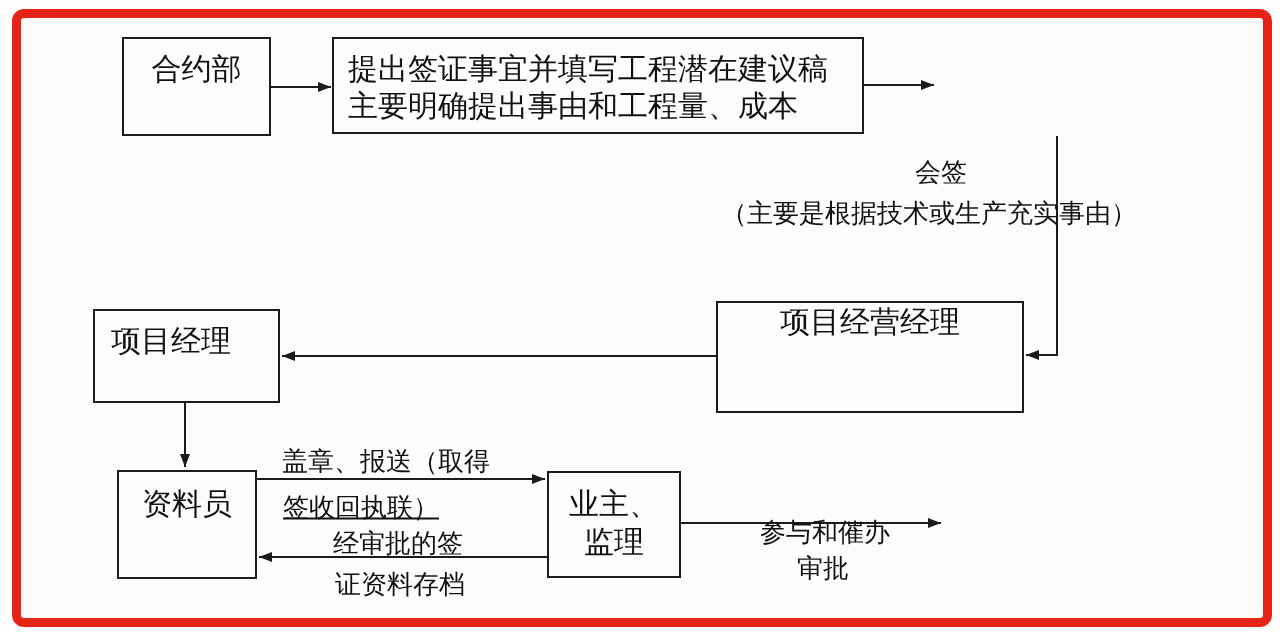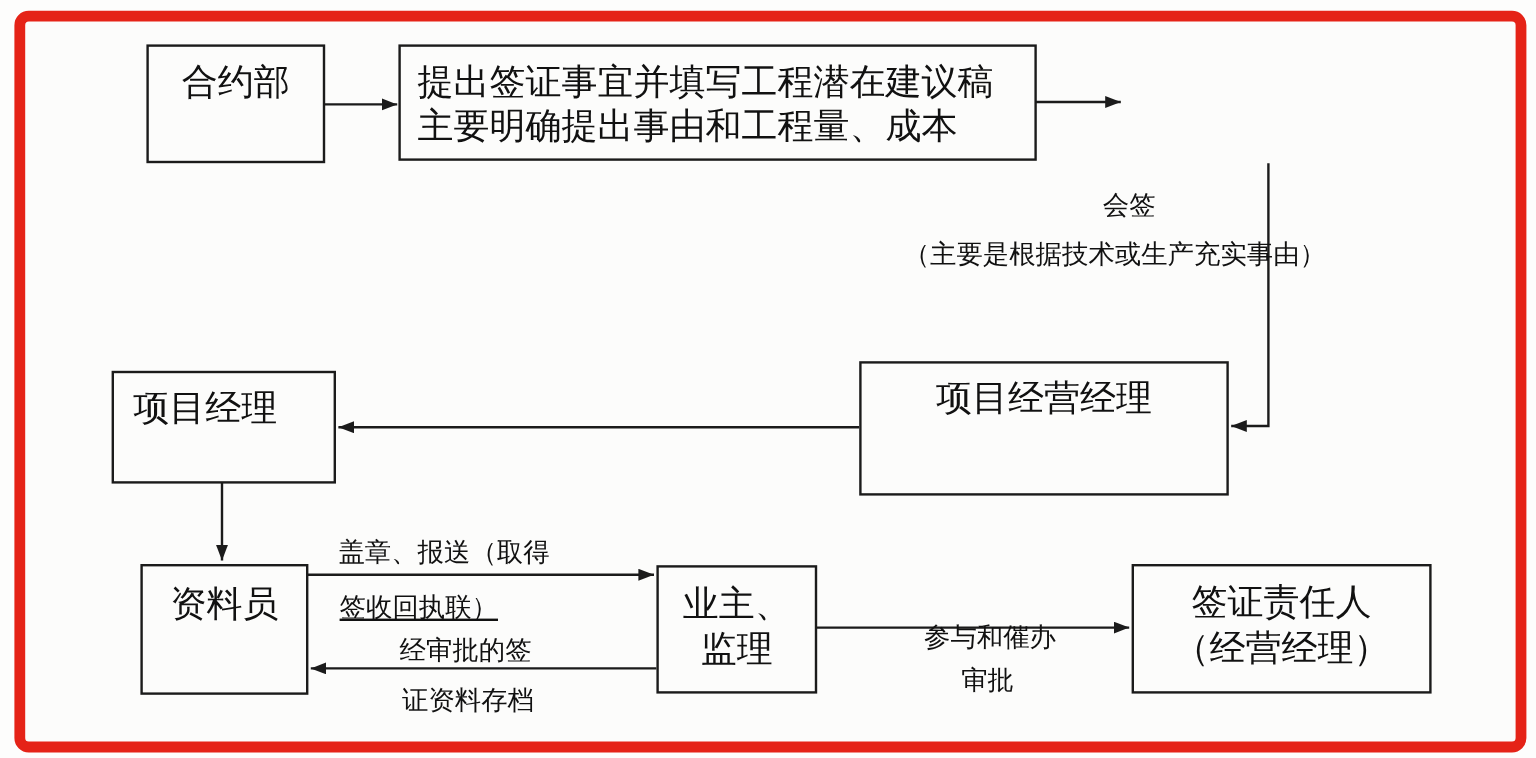--- a/index.html
+++ b/index.html
@@ -12,21 +12,21 @@
     box-sizing:border-box;border:9px solid #e52317;border-radius:12px;
     background:#fcfcfb;
   }
   #connectors{position:absolute;left:0;top:0;width:1280px;height:632px;pointer-events:none;}
   .node{
     position:absolute;box-sizing:border-box;border:2px solid #1b1b1b;
     font-size:30px;line-height:37px;background:transparent;white-space:nowrap;
   }
   .center{text-align:center;}
   .edge-label{
-    position:absolute;font-size:22px;line-height:31px;white-space:nowrap;
+    position:absolute;font-size:26px;line-height:31px;white-space:nowrap;
   }
   .cc{transform:translate(-50%,-50%);} 
   .lc{transform:translateY(-50%);}     
 </style>
 </head>
 <body>
 
 <div id="stage">
 
   <div id="frame"></div>
@@ -50,41 +50,37 @@
   <div class="node" style="left:332px;top:37px;width:532px;height:97px;padding:11px 0 0 14px;">
     <div>提出签证事宜并填写工程潜在建议稿</div>
     <div>主要明确提出事由和工程量、成本</div>
   </div>
 
   <div class="node center" style="left:122px;top:37px;width:149px;height:99px;padding-top:11px;">
     <span>合约部</span>
   </div>
 
 
-  <div class="node center" style="left:716px;top:301px;width:308px;height:112px;padding-top:11px;">
+  <div class="node center" style="left:716px;top:301px;width:308px;height:112px;">
     <span>项目经营经理</span>
   </div>
 
   <div class="node" style="left:93px;top:309px;width:187px;height:94px;padding:11px 0 0 16px;">
     <span>项目经理</span>
   </div>
 
   <div class="node center" style="left:117px;top:470px;width:140px;height:109px;padding-top:13px;">
     <span>资料员</span>
   </div>
 
   <div class="node center" style="left:547px;top:471px;width:134px;height:107px;padding-top:12px;line-height:38px;">
     <div>业主、</div>
     <div>监理</div>
   </div>
 
-  <div class="node center" style="left:943px;top:470px;width:250px;height:108px;padding-top:12px;line-height:38px;">
-    <div>签证责任人</div>
-    <div>（经营经理）</div>
-  </div>
 
   <div class="edge-label cc" style="left:941px;top:172px;">会签</div>
 
   <div class="edge-label cc" style="left:929px;top:213px;">（主要是根据技术或生产充实事由）</div>
 
   <div class="edge-label lc" style="left:282px;top:461px;">盖章、报送（取得</div>
 
   <div class="edge-label lc" style="left:283px;top:507px;text-decoration:underline;">签收回执联）</div>
 
   <div class="edge-label lc" style="left:333px;top:543px;">经审批的签</div>

